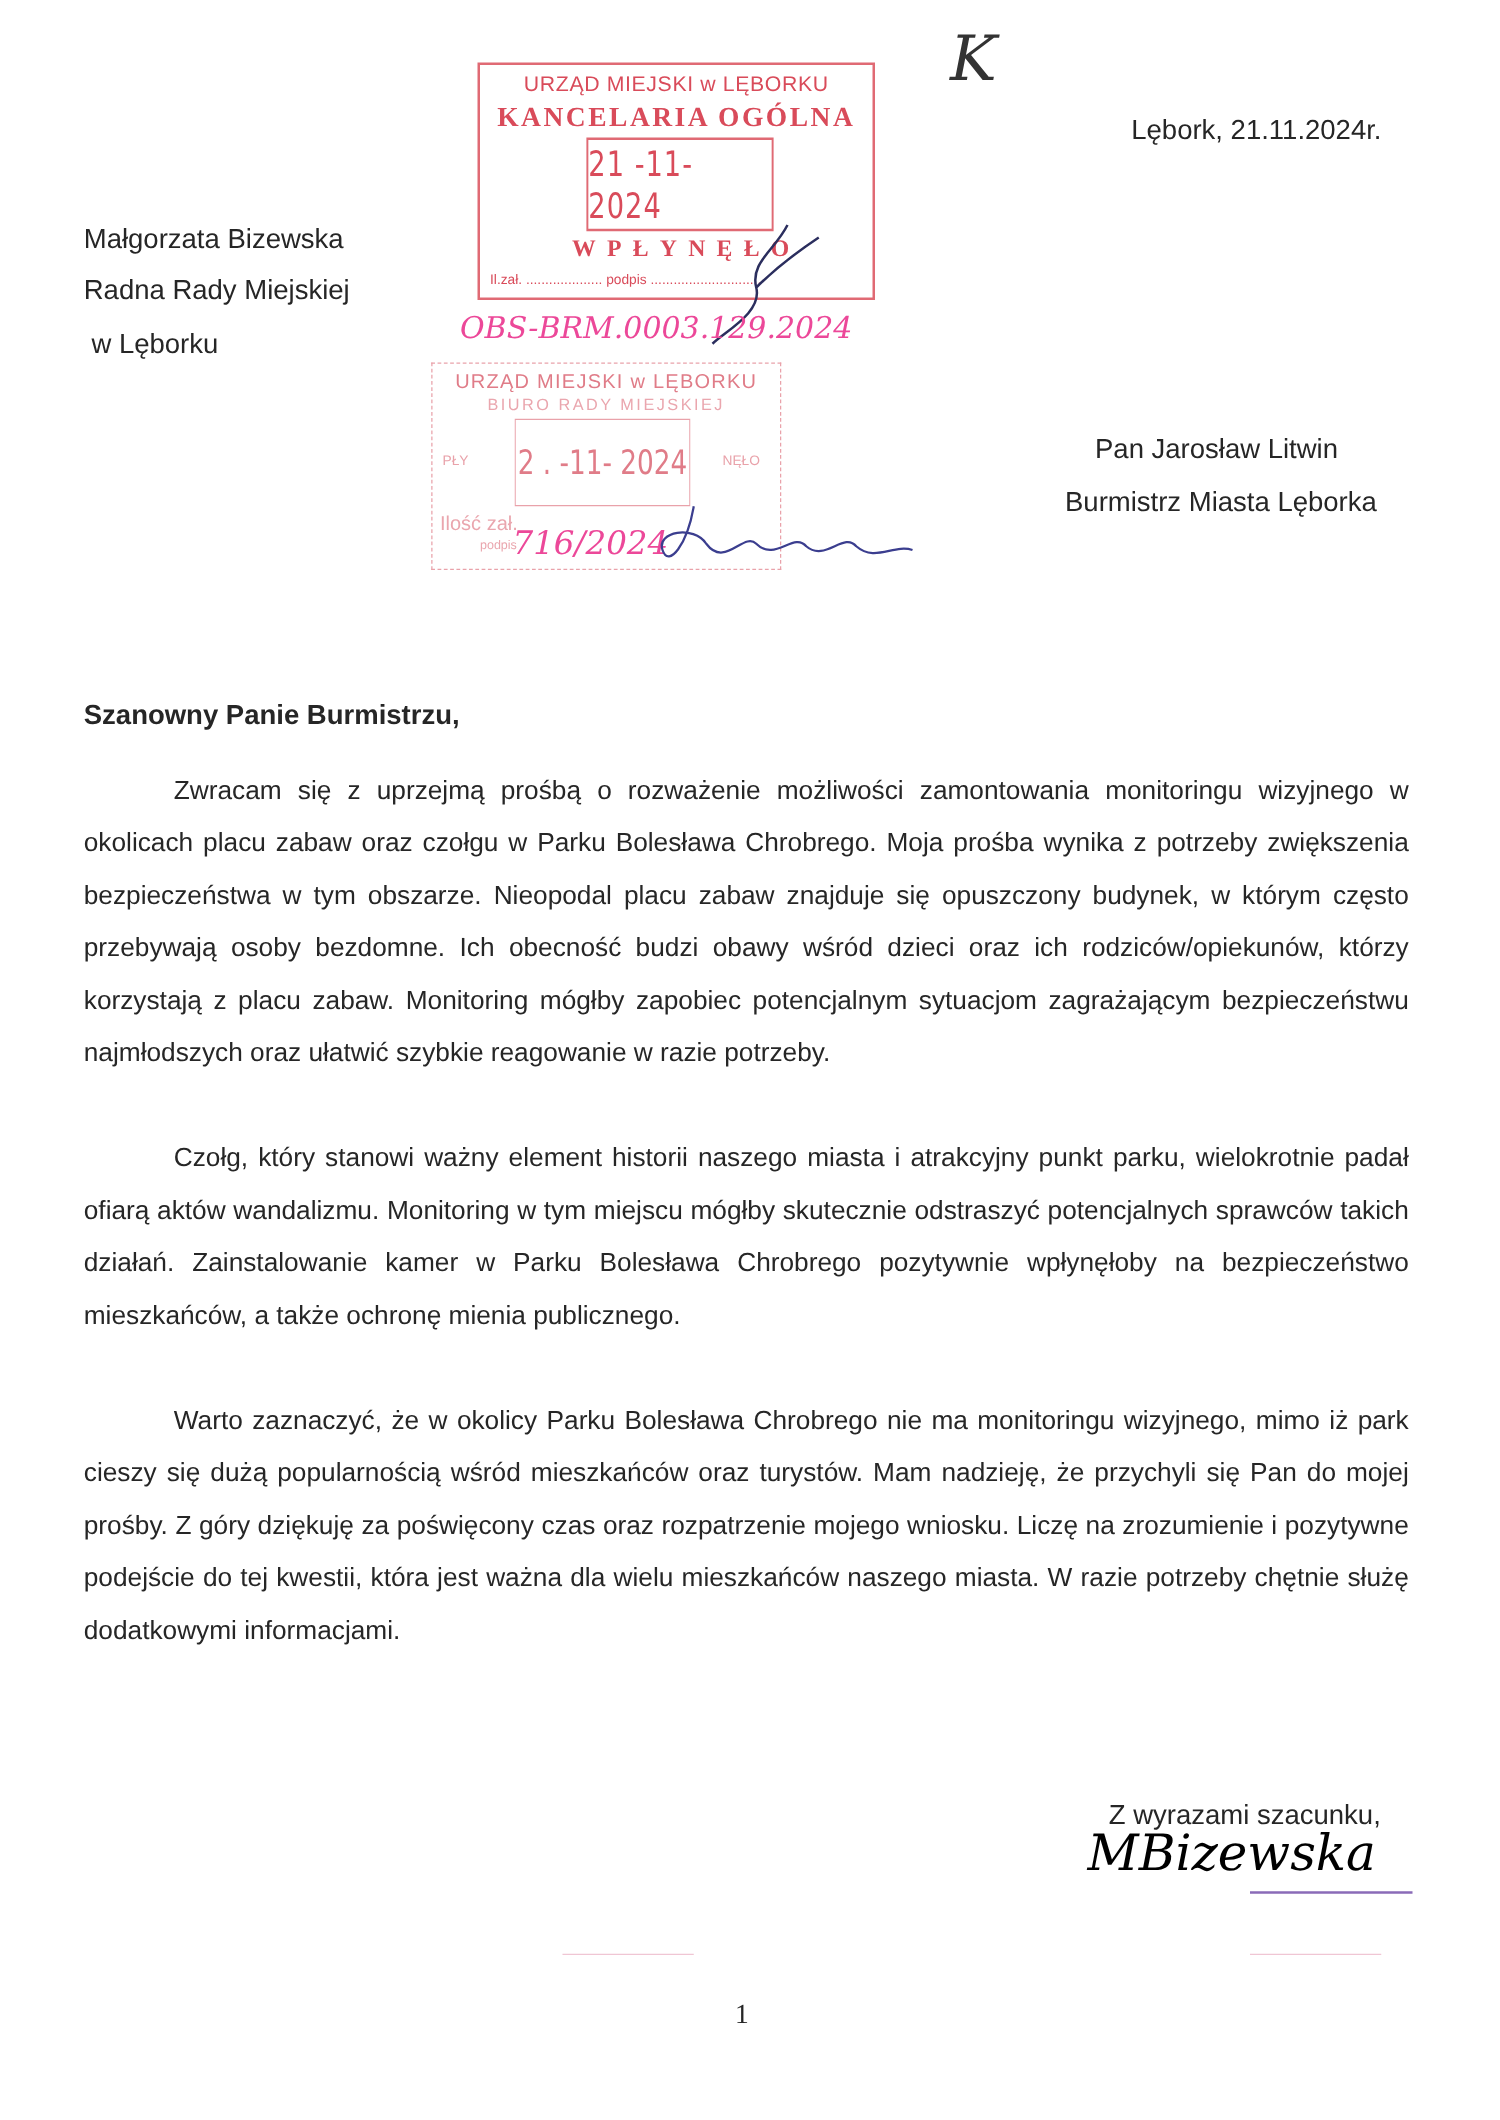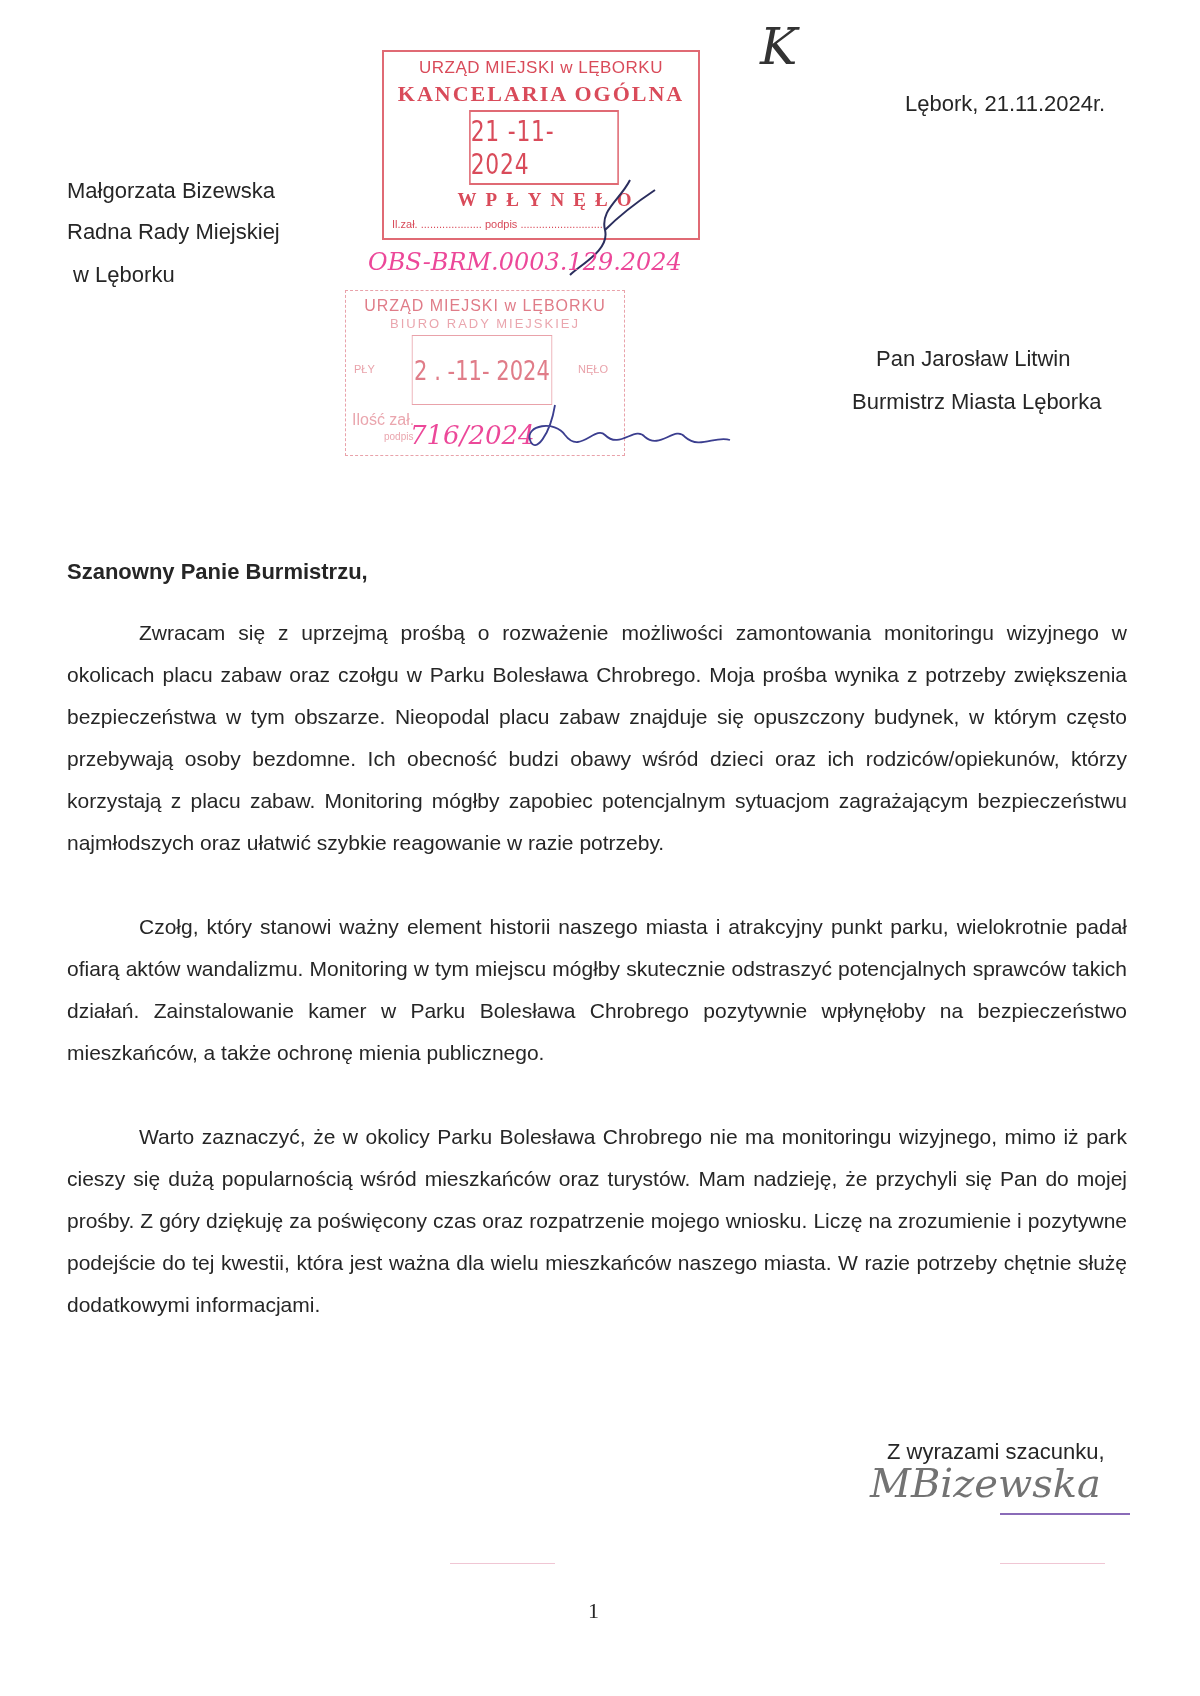--- a/index.html
+++ b/index.html
@@ -90,19 +90,19 @@
 <div class="abs t" style="left:852px; top:368px; font-size:22px;">Burmistrz Miasta Lęborka</div>
 
 <div class="abs t" style="left:67px; top:538px; font-size:22px; font-weight:bold;">Szanowny Panie Burmistrzu,</div>
 
 <div class="body-p indent" style="top:612px;">Zwracam się z uprzejmą prośbą o rozważenie możliwości zamontowania monitoringu wizyjnego w okolicach placu zabaw oraz czołgu w Parku Bolesława Chrobrego. Moja prośba wynika z potrzeby zwiększenia bezpieczeństwa w tym obszarze. Nieopodal placu zabaw znajduje się opuszczony budynek, w którym często przebywają osoby bezdomne. Ich obecność budzi obawy wśród dzieci oraz ich rodziców/opiekunów, którzy korzystają z placu zabaw. Monitoring mógłby zapobiec potencjalnym sytuacjom zagrażającym bezpieczeństwu najmłodszych oraz ułatwić szybkie reagowanie w razie potrzeby.</div>
 <div class="body-p indent" style="top:906px;">Czołg, który stanowi ważny element historii naszego miasta i atrakcyjny punkt parku, wielokrotnie padał ofiarą aktów wandalizmu. Monitoring w tym miejscu mógłby skutecznie odstraszyć potencjalnych sprawców takich działań. Zainstalowanie kamer w Parku Bolesława Chrobrego pozytywnie wpłynęłoby na bezpieczeństwo mieszkańców, a także ochronę mienia publicznego.</div>
 <div class="body-p indent" style="top:1116px;">Warto zaznaczyć, że w okolicy Parku Bolesława Chrobrego nie ma monitoringu wizyjnego, mimo iż park cieszy się dużą popularnością wśród mieszkańców oraz turystów. Mam nadzieję, że przychyli się Pan  do mojej prośby. Z góry dziękuję za poświęcony czas oraz rozpatrzenie mojego wniosku. Liczę na zrozumienie i pozytywne podejście do tej kwestii, która jest ważna dla wielu mieszkańców naszego miasta. W razie potrzeby chętnie służę dodatkowymi informacjami.</div>
 
 <div class="abs t" style="left:887px; top:1418px; font-size:22px;">Z wyrazami szacunku,</div>
 
-<div class="abs" style="left:870px; top:1460px; font-family:'DejaVu Serif', serif; font-style:italic; font-size:40px; color:#737373;">MBizewska</div>
+<div class="abs" style="left:870px; top:1460px; font-family:'DejaVu Serif', serif; font-style:italic; font-size:40px; color:#000000;">MBizewska</div>
 <div class="abs" style="left:1000px; top:1513px; width:130px; height:2px; background:#8a6bb8;"></div>
 
 <div class="abs" style="left:450px; top:1563px; width:105px; height:1px; background:#f0c6d4;"></div>
 <div class="abs" style="left:1000px; top:1563px; width:105px; height:1px; background:#f0c6d4;"></div>
 
 <div class="abs page-num" style="left:588px; top:1598px;">1</div>
 
 </body></html>

